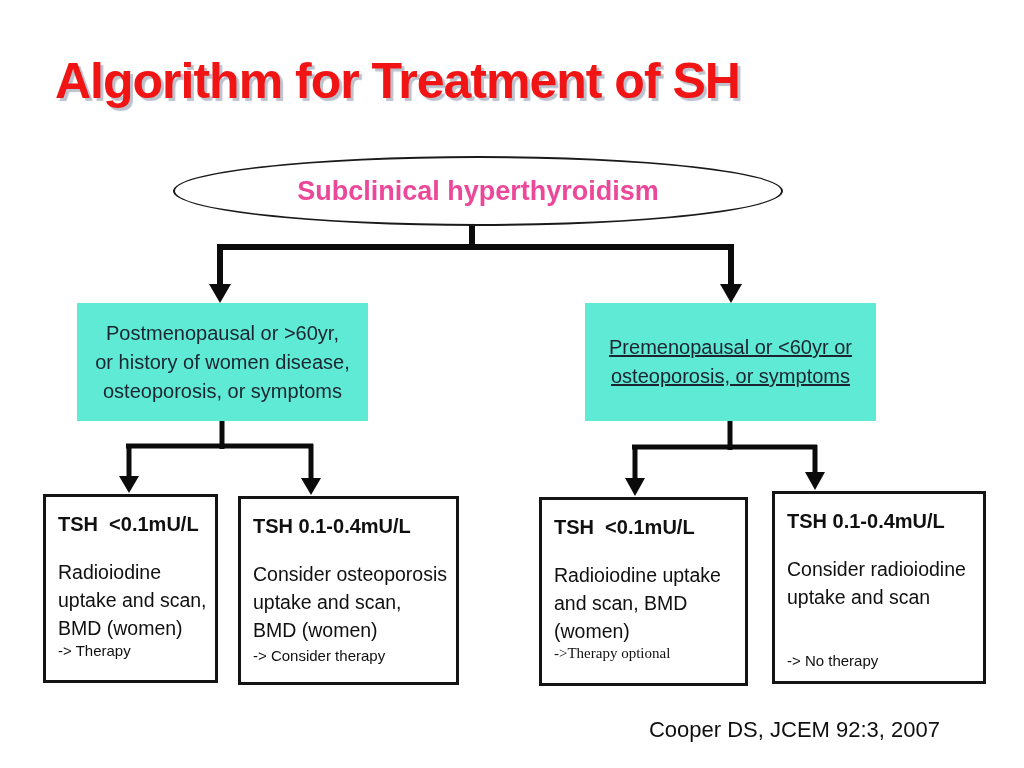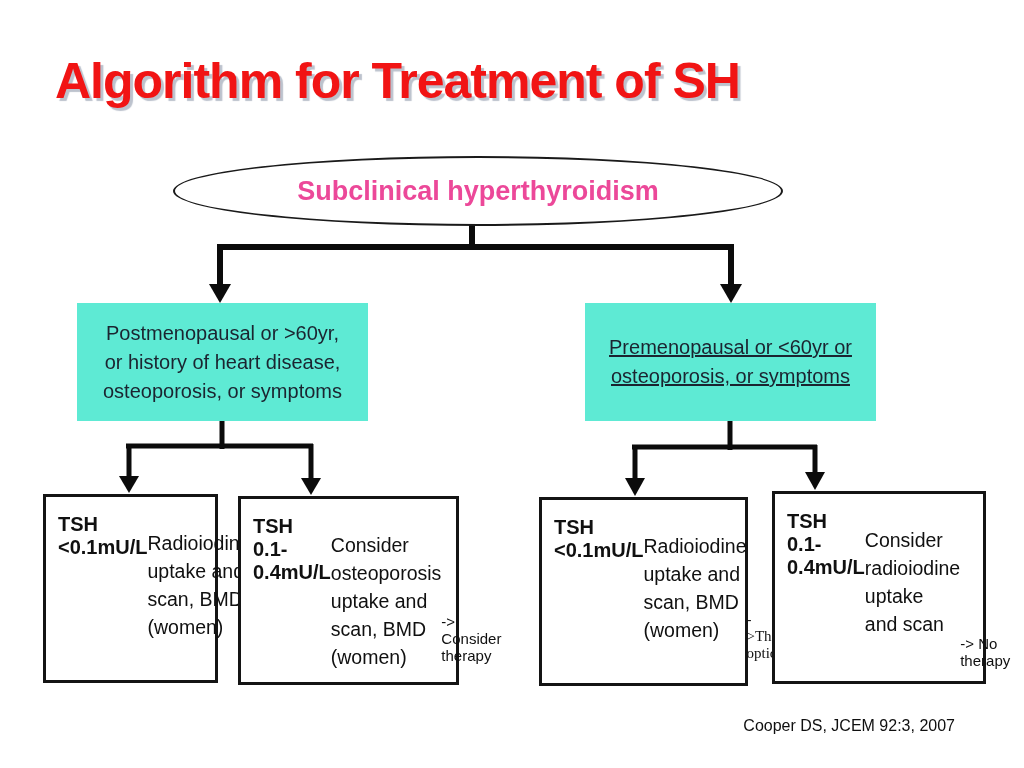--- a/index.html
+++ b/index.html
@@ -54,21 +54,21 @@
     align-items: center; justify-content: center;
   }
   .cond-left  { left: 77px;  top: 303px; }
   .cond-right { left: 585px; top: 303px; text-decoration: underline; }
   .outcome {
     position: absolute;
     box-sizing: border-box;
     background: #ffffff;
     border: 3px solid #141414;
     color: #101010;
-    display: flex; flex-direction: row;
+    display: flex; flex-direction: column;
     padding: 10px 8px 12px 12px;
   }
   .b1 { left: 43px;  top: 494px; width: 175px; height: 189px; }
   .b2 { left: 238px; top: 496px; width: 221px; height: 189px; }
   .b3 { left: 539px; top: 497px; width: 209px; height: 189px; }
   .b4 { left: 772px; top: 491px; width: 214px; height: 193px; }
   .oc-header {
     font-size: 20px; font-weight: bold;
     margin-top: 6px;
     white-space: pre-wrap;
@@ -81,22 +81,22 @@
   .oc-action {
     font-size: 15px;
     margin-top: auto;
   }
   .b1 .oc-action { margin-bottom: 22px; }
   .b2 .oc-action { margin-bottom: 6px; }
   .b3 .oc-action { margin-bottom: 9px; font-family: Liberation Serif, serif; }
   .b4 .oc-action { }
   .citation {
     position: absolute;
-    right: 69px; top: 717px;
-    font-size: 16px;
+    right: 84px; top: 717px;
+    font-size: 22px;
     color: #0f0f0f;
     white-space: nowrap;
   }
 </style>
 </head>
 <body>
 
 <div class="slide">
 
   <h1 class="title">Algorithm for Treatment of SH</h1>
@@ -124,21 +124,21 @@
     <line x1="815" y1="445" x2="815" y2="474" stroke-width="5"></line>
     <polygon points="805,472 825,472 815,490"></polygon>
   </svg>
 
   <div class="ellipse">
     <span>Subclinical hyperthyroidism</span>
   </div>
 
   <div class="cond cond-left">
     <span>Postmenopausal or &gt;60yr,</span>
-    <span>or history of heart disease,</span>
+    <span>or history of women disease,</span>
     <span>osteoporosis, or symptoms</span>
   </div>
 
   <div class="cond cond-right">
     <span>Premenopausal or &lt;60yr or</span>
     <span>osteoporosis, or symptoms</span>
   </div>
 
   <div class="outcome b1">
     <div class="oc-header">TSH  &lt;0.1mU/L</div>

